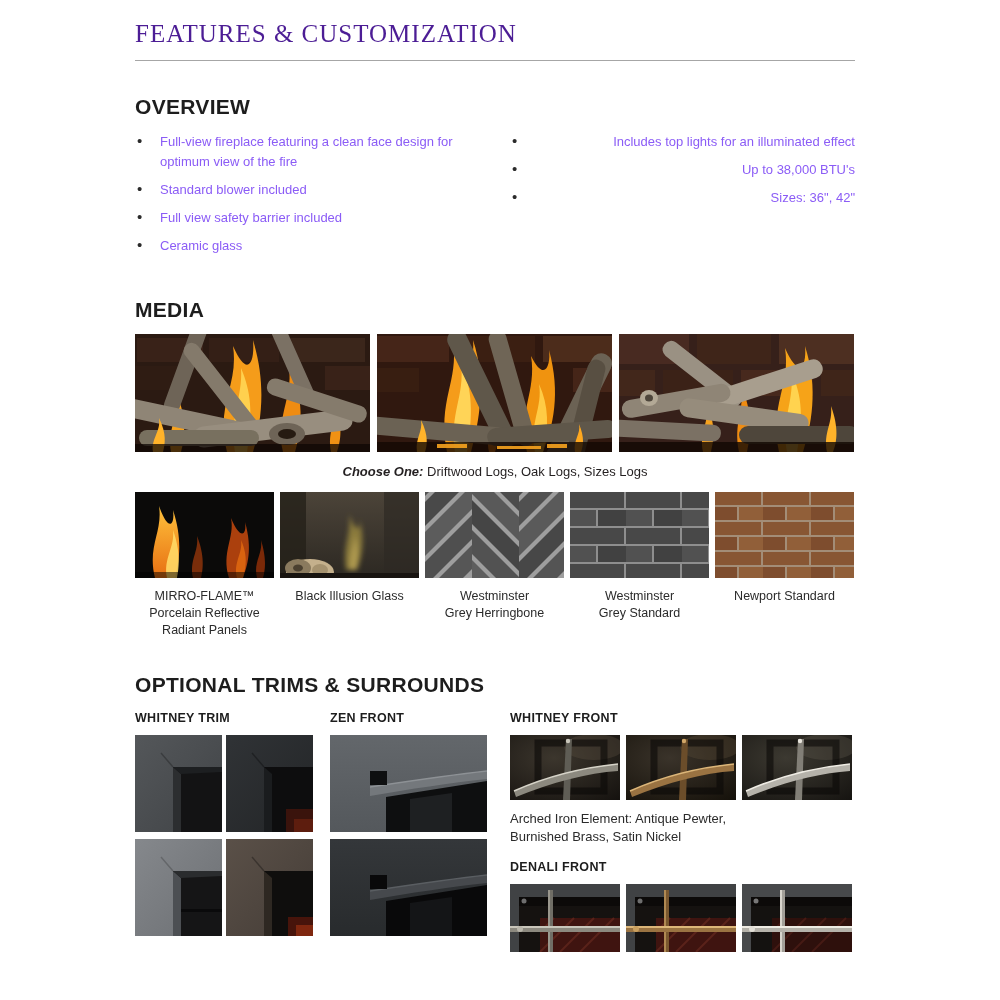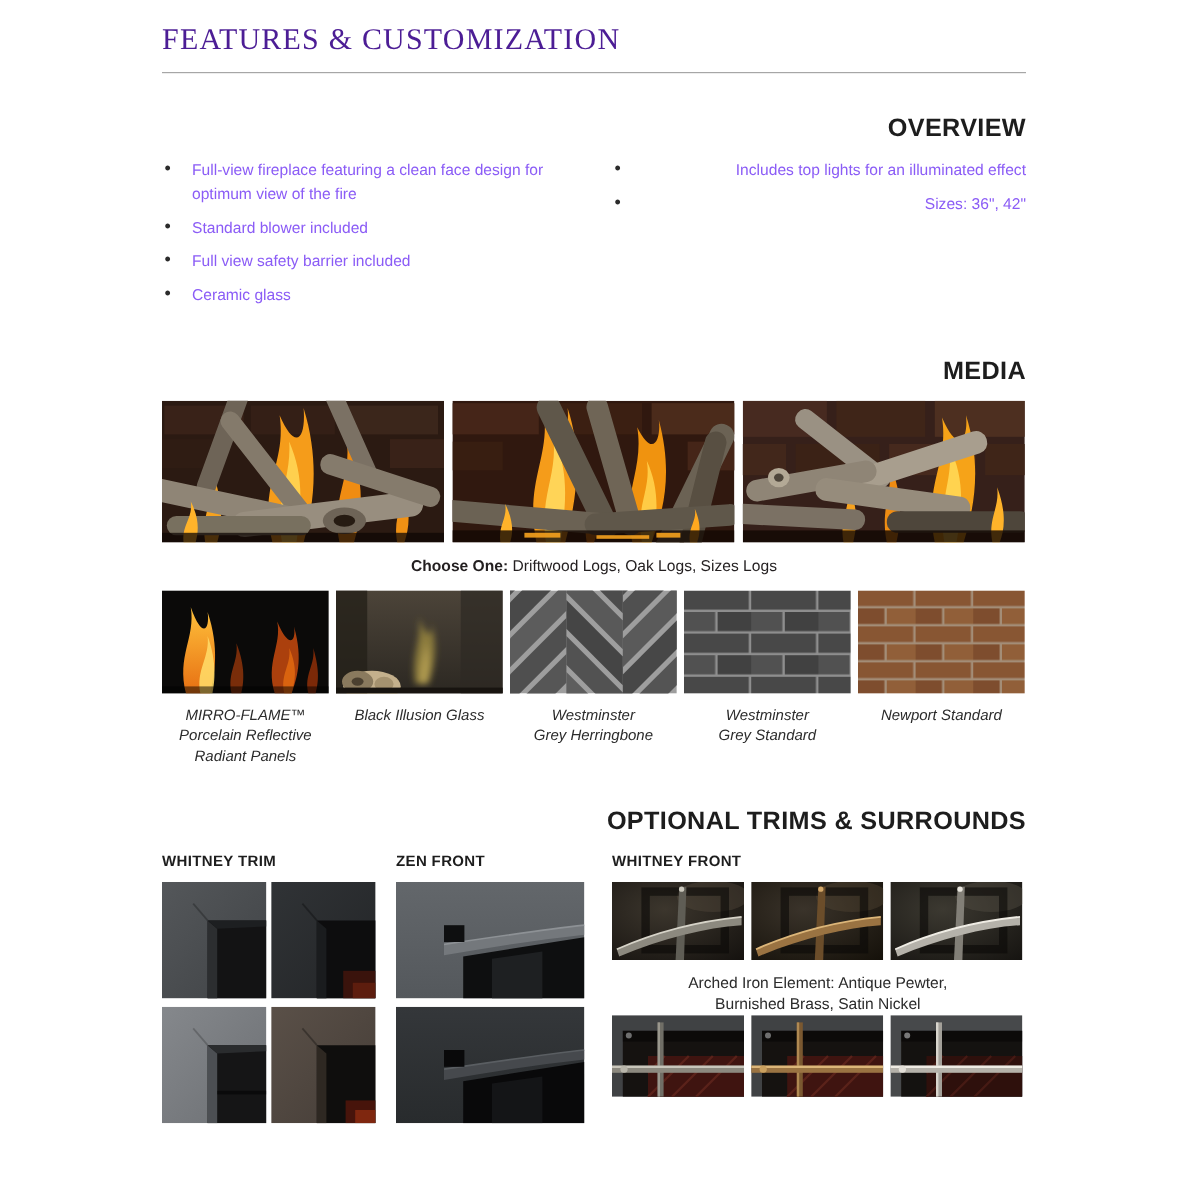--- a/index.html
+++ b/index.html
@@ -2,50 +2,50 @@
 <html><head>
 <meta charset="utf-8">
 <style>
   html,body{margin:0;padding:0;background:#fff;}
   body{width:1000px;color:#231f20;font-family:"Liberation Sans",sans-serif;-webkit-font-smoothing:antialiased;}
   .page{padding:20px 145px 24px 135px;}
 
   h1{font-family:"Liberation Serif",serif;font-weight:400;font-size:25px;letter-spacing:1px;margin:0 0 12px 0;color:#4c1d95;}
   .rule{border:0;border-top:1px solid #a6a6a6;margin:0;}
 
-  h2{font-size:21px;font-weight:700;letter-spacing:.3px;margin:34px 0 0 0;color:#1d1d1d;text-align:right;}
+  h2{font-size:21px;font-weight:700;letter-spacing:.3px;margin:34px 0 0 0;color:#1d1d1d;}
   h3{font-size:12.5px;font-weight:700;letter-spacing:.3px;margin:0 0 10px 0;color:#1d1d1d;}
 
   .cols{display:flex;margin-top:13px;}
   .col-left{width:375px;}
   .col-right{flex:1;text-align:right;}
   ul.bullets{margin:0;padding:0;list-style:none;font-size:13px;line-height:20px;color:#8b5cf6;}
   ul.bullets li{position:relative;padding-left:25px;margin-bottom:8px;}
   .col-left ul.bullets li{max-width:335px;}
   ul.bullets li::before{content:"\2022";position:absolute;left:2px;top:-1px;font-size:15px;color:#2b2b2b;}
 
   .media-row{display:flex;gap:7px;margin-top:12px;}
   .media-row svg{display:block;}
   .media-caption{text-align:center;font-size:13px;margin:12px 0 0 0;}
-  .media-caption b{font-weight:700;}
-
-  .panel-row{display:flex;gap:6px;margin-top:13px;font-style:italic;}
+  .media-caption b{font-weight:700;font-style:italic;}
+
+  .panel-row{display:flex;gap:6px;margin-top:13px;}
   .panel-cell{width:139px;text-align:center;}
   .panel-cell svg{display:block;}
   .panel-caption{font-size:12.5px;line-height:17px;margin-top:10px;color:#2b2b2b;}
   .line{display:block;}
 
   .trim-cols{display:flex;margin-top:14px;}
   .col-finish{width:178px;margin-right:17px;}
   .col-zen{width:157px;margin-right:23px;}
   .col-iron{width:343px;}
   .ft-grid{display:grid;grid-template-columns:87px 87px;gap:7px 4px;}
   .zen-stack{display:flex;flex-direction:column;gap:7px;}
   .iron-row{display:flex;gap:6px;}
-  .trim-caption{text-align:center;font-size:13px;line-height:18px;margin-top:10px;color:#2b2b2b;}
+  .trim-caption{text-align:left;font-size:13px;line-height:18px;margin-top:10px;color:#2b2b2b;}
   h3.denali{margin-top:14px;}
   .ft-grid svg,.zen-stack svg,.iron-row svg{display:block;}
 </style>
 </head>
 <body>
 
 <div class="page">
 
   <h1>FEATURES &amp; CUSTOMIZATION</h1>
   <hr class="rule">
@@ -57,20 +57,21 @@
         <ul class="bullets">
           <li><span>Full-view fireplace featuring a clean face design for optimum view of the fire</span></li>
           <li><span>Standard blower included</span></li>
           <li><span>Full view safety barrier included</span></li>
           <li><span>Ceramic glass</span></li>
         </ul>
       </div>
       <div class="col-right">
         <ul class="bullets">
           <li><span>Includes top lights for an illuminated effect</span></li>
+          <li><span>Up to 38,000 BTU's</span></li>
           <li><span>Sizes: 36", 42"</span></li>
         </ul>
       </div>
     </div>
   </section>
 
   <section>
     <h2>MEDIA</h2>
     <div class="media-row">
 
@@ -440,20 +441,21 @@
             <path d="M4,56 C40,40 78,32 108,29 L108,36 C78,38 42,47 6,62 Z" fill="#b5b2aa"></path>
             <path d="M4,56 C40,40 78,32 108,29" stroke="#efece4" stroke-width="1.5" fill="none"></path>
             <circle cx="58" cy="6" r="2.2" fill="#e8e5dd"></circle>
           </svg>
         </div>
         <div class="trim-caption">
           <span class="line">Arched Iron Element: Antique Pewter,</span>
           <span class="line">Burnished Brass, Satin Nickel</span>
         </div>
 
+        <h3 class="denali">DENALI FRONT</h3>
         <div class="iron-row">
           <svg width="110" height="68" viewBox="0 0 110 68">
             <rect width="110" height="68" fill="#404244"></rect>
             <rect x="9" y="13" width="101" height="55" fill="#151210"></rect>
             <rect x="9" y="13" width="101" height="9" fill="#000" opacity="0.4"></rect>
             <g>
                 <rect x="30" y="34" width="80" height="34" fill="#3f1410"></rect>
               <path d="M30,68 L64,34 M50,68 L84,34 M70,68 L104,34 M30,48 L44,34" stroke="#5a221a" stroke-width="2" fill="none"></path>
               </g>
             <circle cx="14" cy="17" r="2.5" fill="#6e6e6e"></circle>

